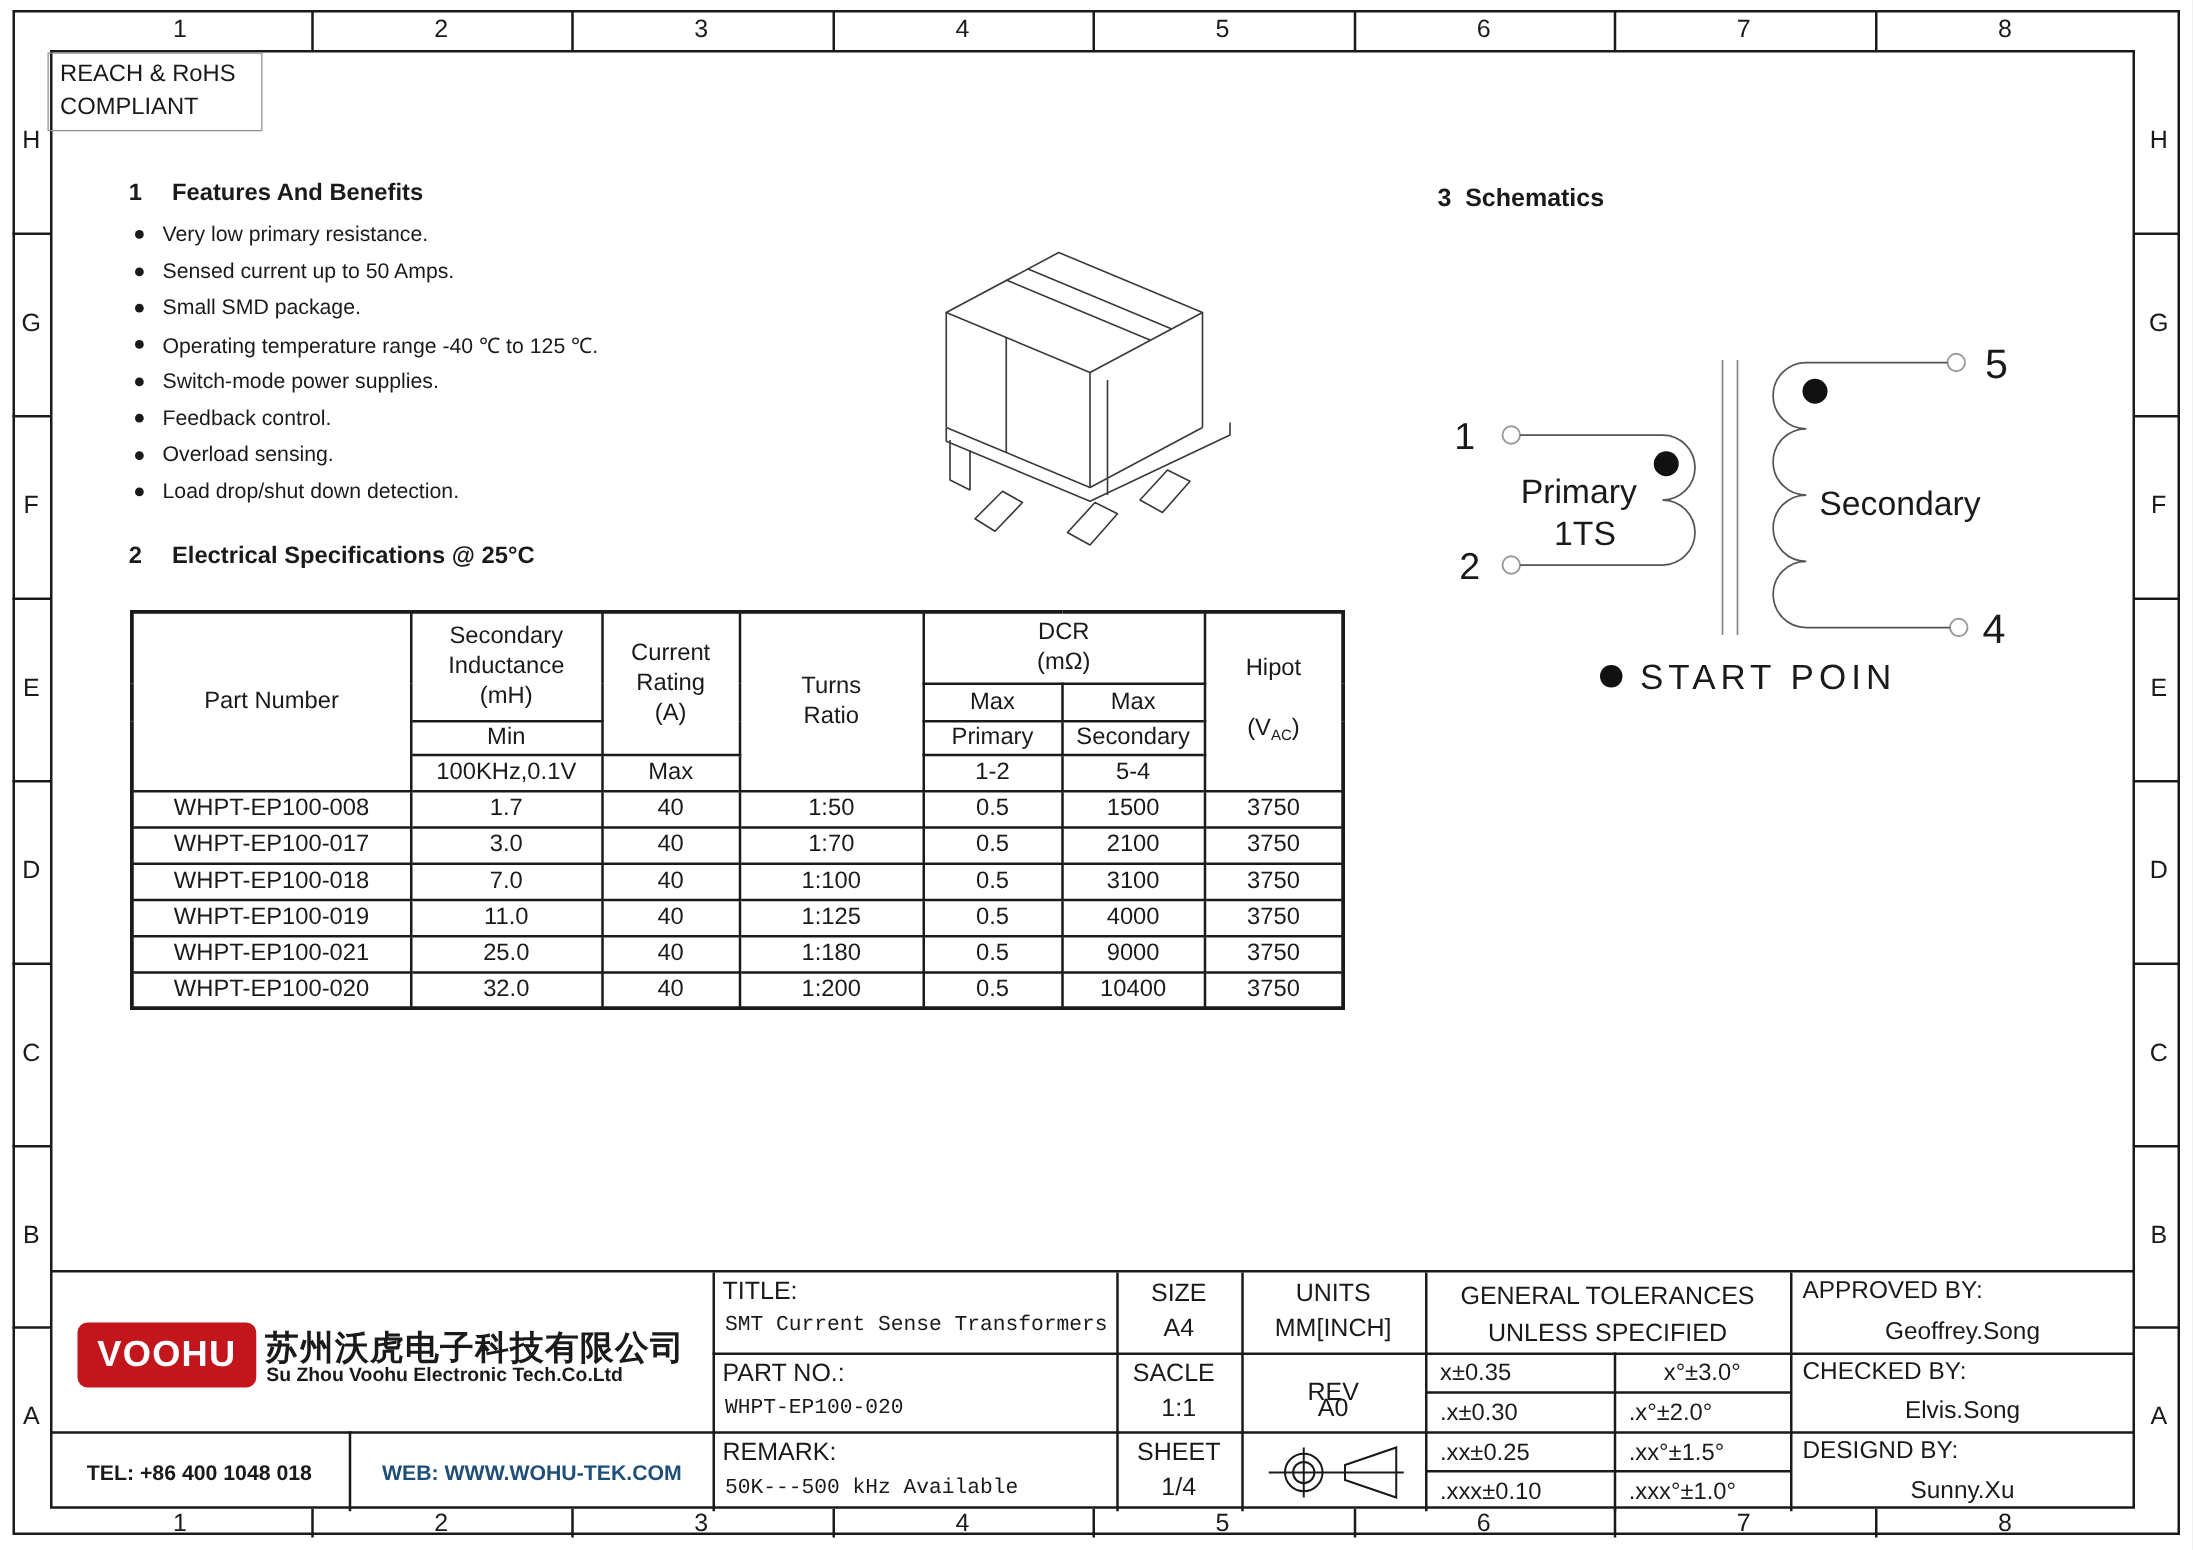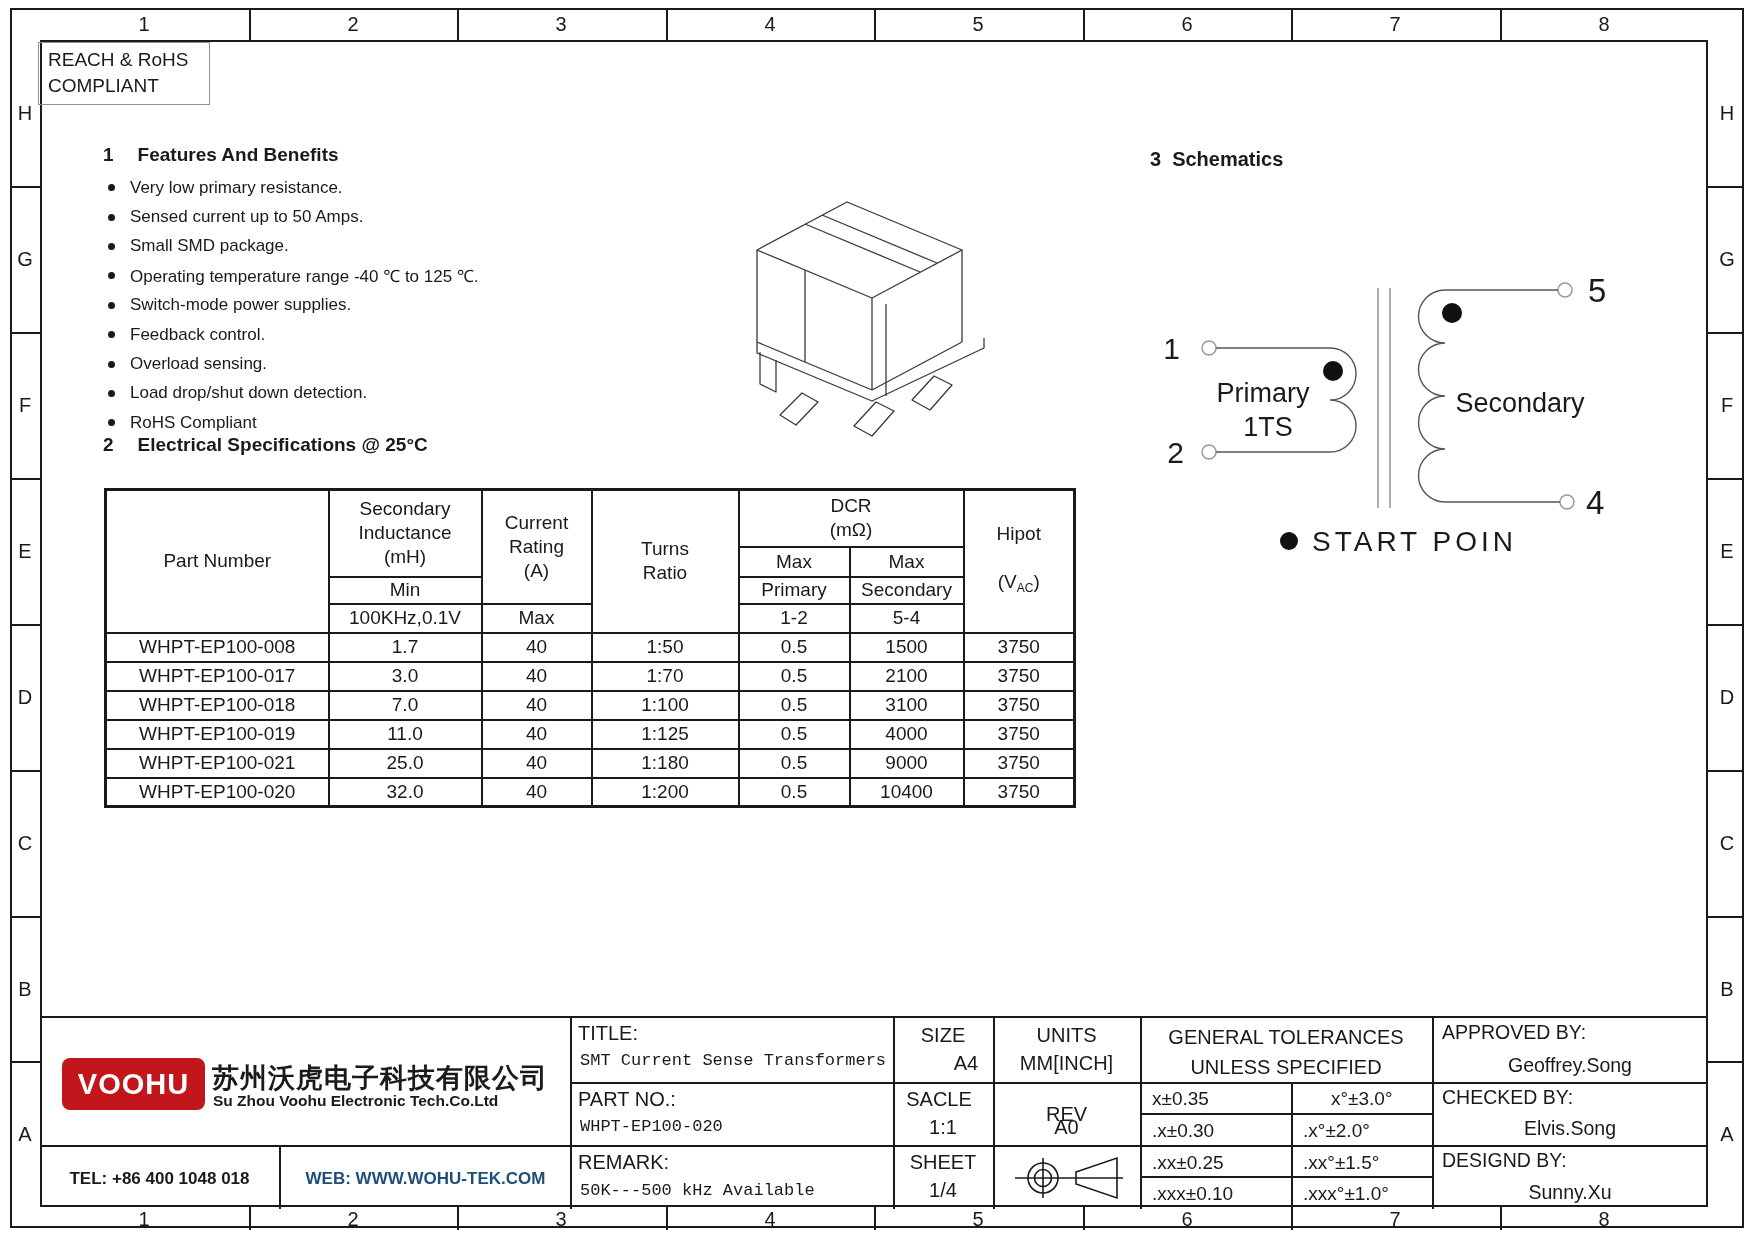--- a/index.html
+++ b/index.html
@@ -160,24 +160,20 @@
         <span>Feedback control.</span>
       </div>
       <div class="feature-item">
         <div class="bullet"></div>
         <span>Overload sensing.</span>
       </div>
       <div class="feature-item">
         <div class="bullet"></div>
         <span>Load drop/shut down detection.</span>
       </div>
-      <div class="feature-item">
-        <div class="bullet"></div>
-        <span>RoHS Compliant</span>
-      </div>
     </div>
 
   <div class="abs sec-heading" style="left:103px; top:434px;">
     <span>2</span>
     <span>Electrical Specifications @ 25°C</span>
   </div>
 
   <div class="abs spec-table-wrap">
     <table class="spec">
       <colgroup>
@@ -353,21 +349,21 @@
     </div>
 
     <div class="tb-label" style="left:538px; top:4px;">TITLE:</div>
     <div class="tb-value-mono" style="left:540px; top:33px;">SMT Current Sense Transformers</div>
     <div class="tb-label" style="left:538px; top:70px;">PART NO.:</div>
     <div class="tb-value-mono" style="left:540px; top:99px;">WHPT-EP100-020</div>
     <div class="tb-label" style="left:538px; top:133px;">REMARK:</div>
     <div class="tb-value-mono" style="left:540px; top:163px;">50K---500 kHz Available</div>
 
     <div class="tb-center" style="left:853px; width:100px; top:6px;">SIZE</div>
-    <div class="tb-center" style="left:853px; width:100px; top:34px;padding-left:23px;">A4</div>
+    <div class="tb-center" style="left:853px; width:100px; top:34px;">A4</div>
     <div class="tb-center" style="left:953px; width:147px; top:6px;">UNITS</div>
     <div class="tb-center" style="left:953px; width:147px; top:34px;">MM[INCH]</div>
     <div class="tb-center" style="left:853px; width:92px; top:70px;">SACLE</div>
     <div class="tb-center" style="left:853px; width:100px; top:98px;">1:1</div>
     <div class="tb-center" style="left:953px; width:147px; top:70px;margin-top:15px;">REV</div>
     <div class="tb-center" style="left:953px; width:147px; top:98px;">A0</div>
     <div class="tb-center" style="left:853px; width:100px; top:133px;">SHEET</div>
     <div class="tb-center" style="left:853px; width:100px; top:161px;">1/4</div>
 
     <svg style="position:absolute; left:953px; top:129px;" width="147" height="62" viewBox="0 0 147 62" fill="none" stroke="#1a1a1a" stroke-width="1.6">

